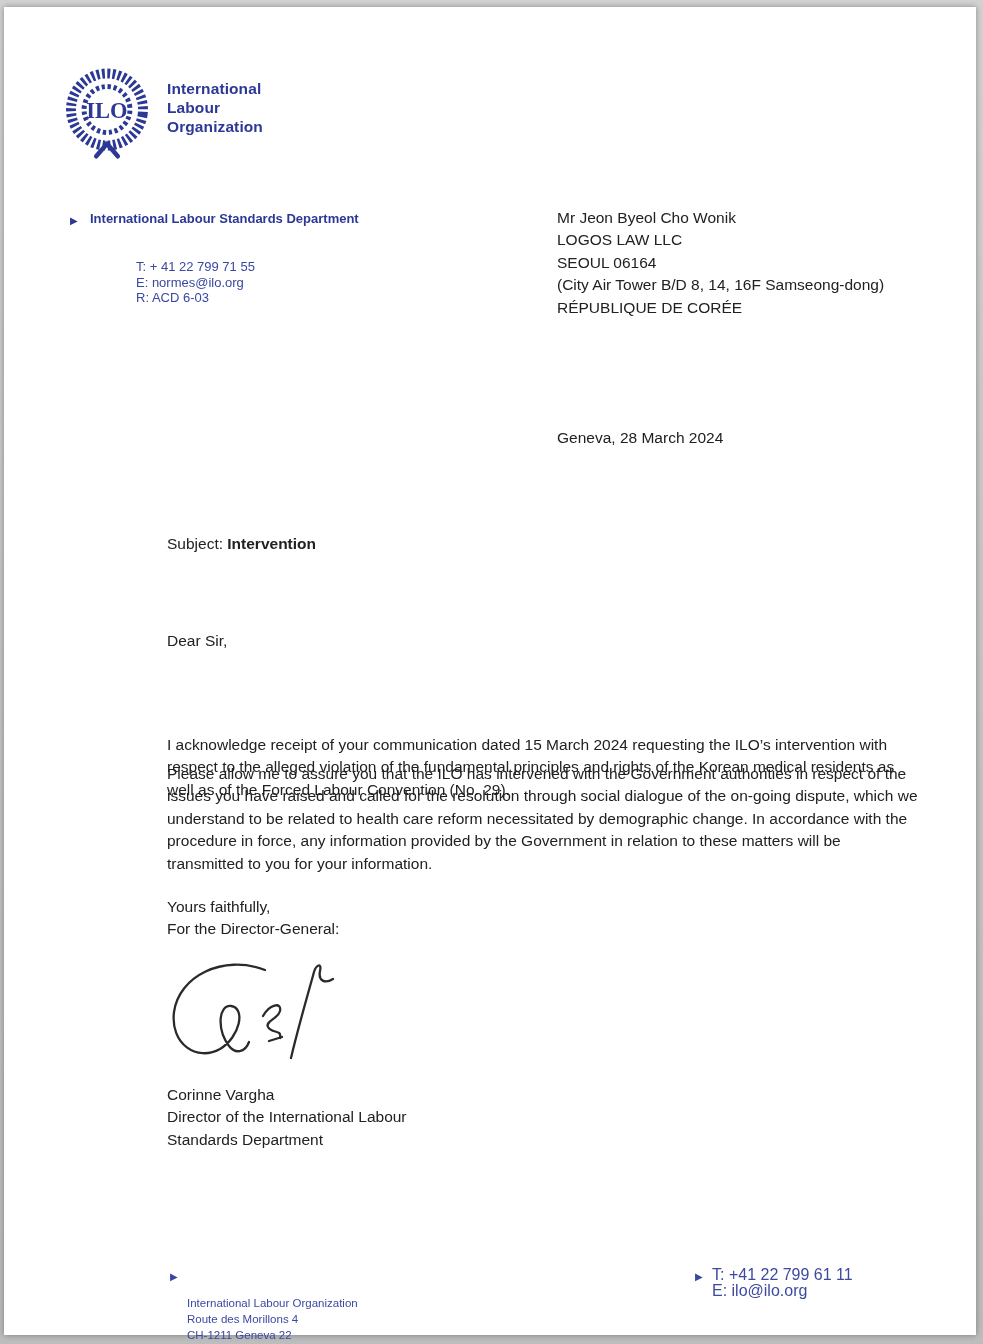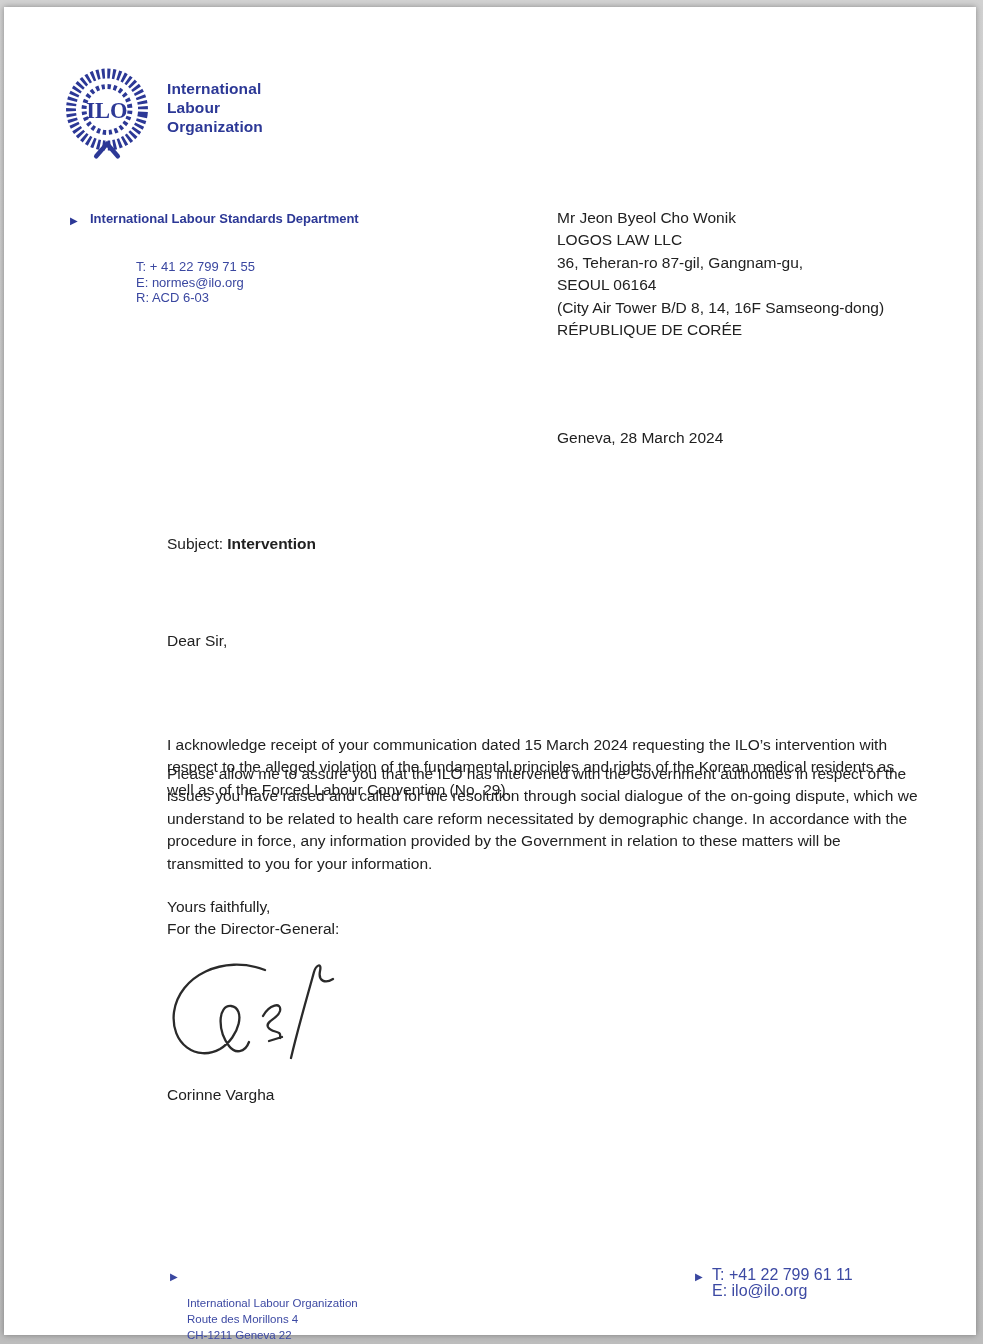--- a/index.html
+++ b/index.html
@@ -126,21 +126,20 @@
 <div class="abs dept-heading">International Labour Standards Department</div>
 <div class="abs dept-contact">
   <div>T: + 41 22 799 71 55</div>
   <div>E: normes@ilo.org</div>
   <div>R: ACD 6-03</div>
 </div>
 
 <div class="abs recipient">
   <div>Mr Jeon Byeol Cho Wonik</div>
   <div>LOGOS LAW LLC</div>
-  <div>36, Teheran-ro 87-gil, Gangnam-gu,</div>
   <div>SEOUL 06164</div>
   <div>(City Air Tower B/D 8, 14, 16F Samseong-dong)</div>
   <div>RÉPUBLIQUE DE CORÉE</div>
 </div>
 
 <div class="abs dateline">Geneva, 28 March 2024</div>
 
 <div class="abs subject">
   <span>Subject: </span><b>Intervention</b>
 </div>
@@ -159,20 +158,21 @@
       <path d="M 100,14 C 58,-2 14,20 9,56 C 5,88 32,106 55,93 C 75,81 81,52 66,50 C 53,49 52,74 64,90 C 70,98 80,97 84,86"></path>
       <path d="M 98,60 C 104,49 117,45 115,55 C 113,63 100,65 103,71 C 107,78 117,73 115,82"></path>
       <path d="M 104,85 L 117,81"></path>
       <path d="M 126,102 C 133,72 143,38 149,16 C 151,9 157,6 155,15 C 153,25 160,28 168,23"></path>
     </g>
   </svg>
 </div>
 
 <div class="abs signer">
   <div>Corinne Vargha</div>
+  <div style="width:290px;">Director of the International Labour Standards Department</div>
 </div>
 
 <div class="abs bullet footer-left-bullet">▶</div>
 <div class="abs footer-left">
   <div>International Labour Organization</div>
   <div>Route des Morillons 4</div>
   <div>CH-1211 Geneva 22</div>
   <div>ilo.org</div>
 </div>
 <div class="abs bullet footer-right-bullet">▶</div>

